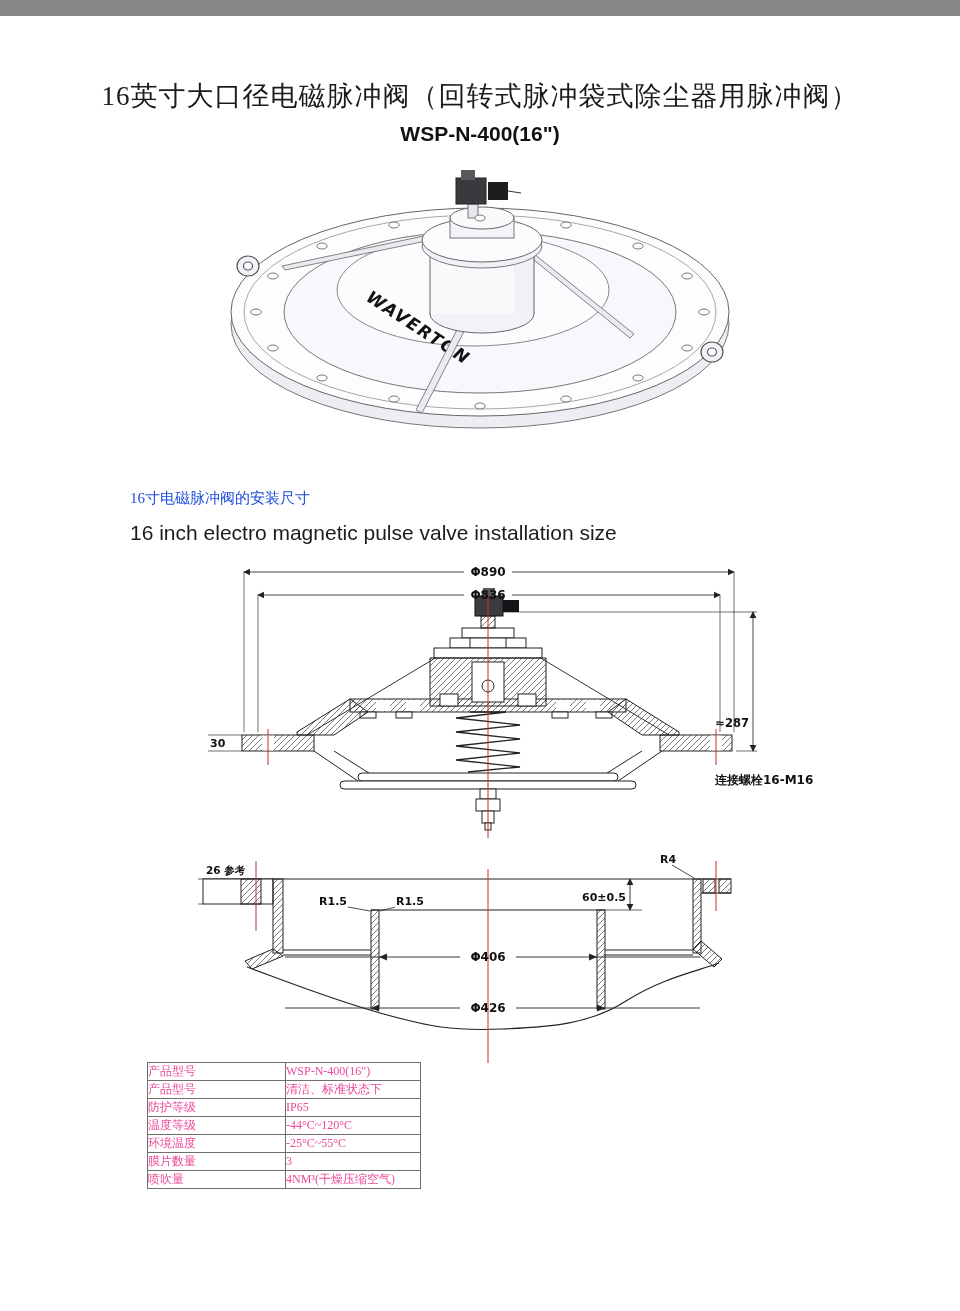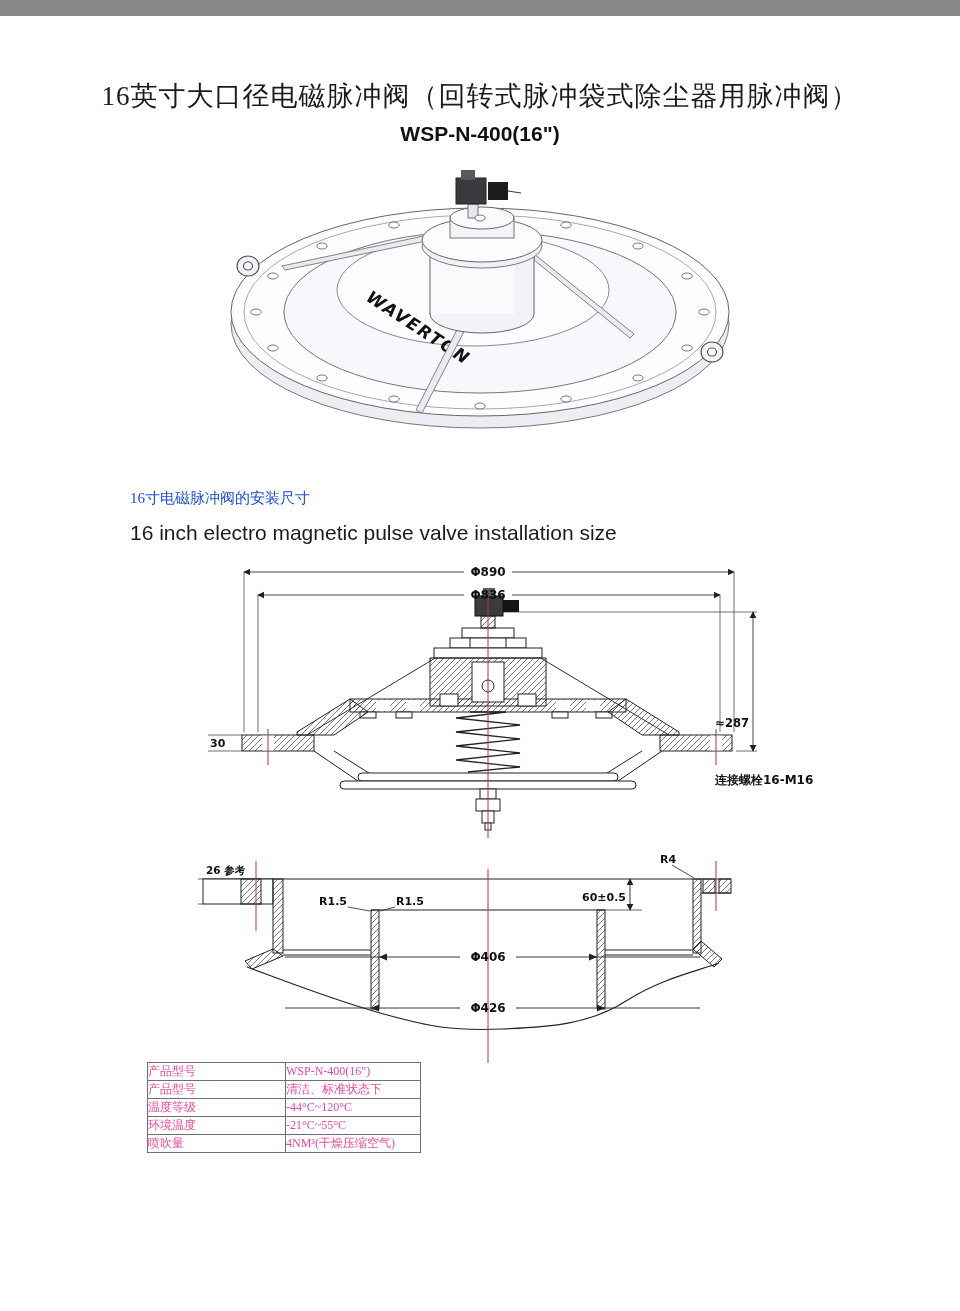--- a/index.html
+++ b/index.html
@@ -260,26 +260,34 @@
     <tbody>
       <tr>
         <td class="lab">产品型号</td>
         <td class="val">WSP-N-400(16")</td>
       </tr>
       <tr>
         <td class="lab">产品型号</td>
         <td class="val">清洁、标准状态下</td>
       </tr>
       <tr>
+        <td class="lab">防护等级</td>
+        <td class="val">IP65</td>
+      </tr>
+      <tr>
         <td class="lab">温度等级</td>
         <td class="val">-44°C~120°C</td>
       </tr>
       <tr>
         <td class="lab">环境温度</td>
-        <td class="val">-21°C~55°C</td>
+        <td class="val">-25°C~55°C</td>
+      </tr>
+      <tr>
+        <td class="lab">膜片数量</td>
+        <td class="val">3</td>
       </tr>
       <tr>
         <td class="lab">喷吹量</td>
         <td class="val">4NM³(干燥压缩空气)</td>
       </tr>
     </tbody>
   </table>
 
 </div>
 

